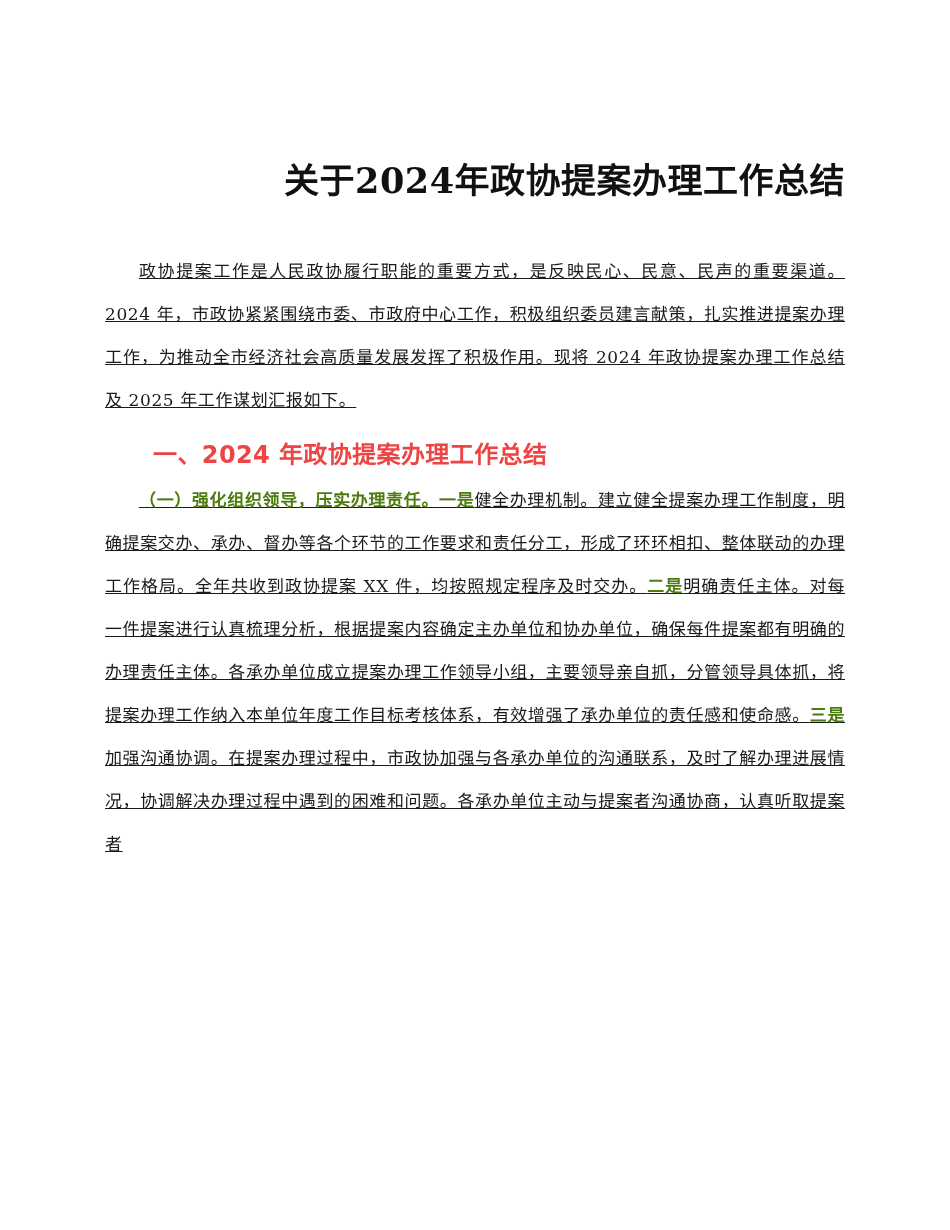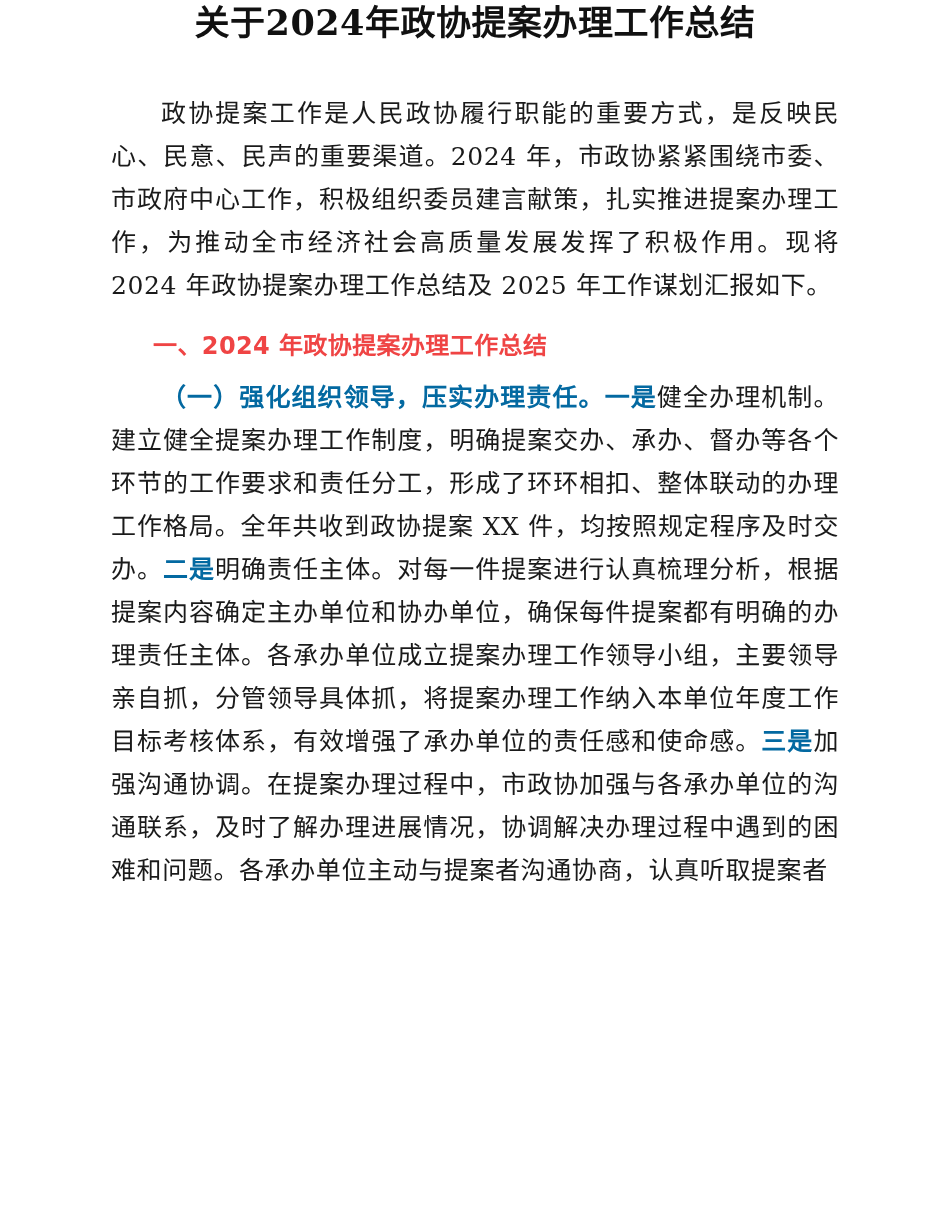--- a/index.html
+++ b/index.html
@@ -23,41 +23,43 @@
   .doc-body {
     position: absolute;
     left: 105px;
     top: 0;
     width: 740px;
   }
 
   
   .doc-title {
     margin: 0;
-    text-align: center;
+    padding-top: 158px;
+    text-align: right;
     font-family: "DejaVu Serif", "Liberation Serif", serif;
     font-weight: bold;
     font-size: 35px;
     line-height: 46px;
     letter-spacing: 0.5px;
     color: #111111;
     white-space: nowrap;
   }
 
   
   .para {
-    margin: 6px;
+    margin: 0;
     font-family: "DejaVu Serif", "Liberation Serif", serif;
-    font-size: 25px;
+    font-size: 17px;
     line-height: 43px;
     color: #1a1a1a;
     text-align: justify;
     text-justify: inter-ideograph;
     text-indent: 2em;
     letter-spacing: 0.6px;
+    text-decoration: underline;
   }
 
   .para.first-body {
     margin-top: 46px;
   }
 
   
   .heading-1 {
     margin: 0;
     padding-top: 12px;
@@ -71,21 +73,21 @@
   }
 
   
   .para.level-2 {
     padding-top: 2px;
   }
 
   
   .b {
     font-weight: bold;
-    color: #0369a1;
+    color: #4d7c0f;
   }
 
   .spacer-bottom {
     height: 190px;
   }
 </style>
 </head>
 <body>
 
 <div class="page">

